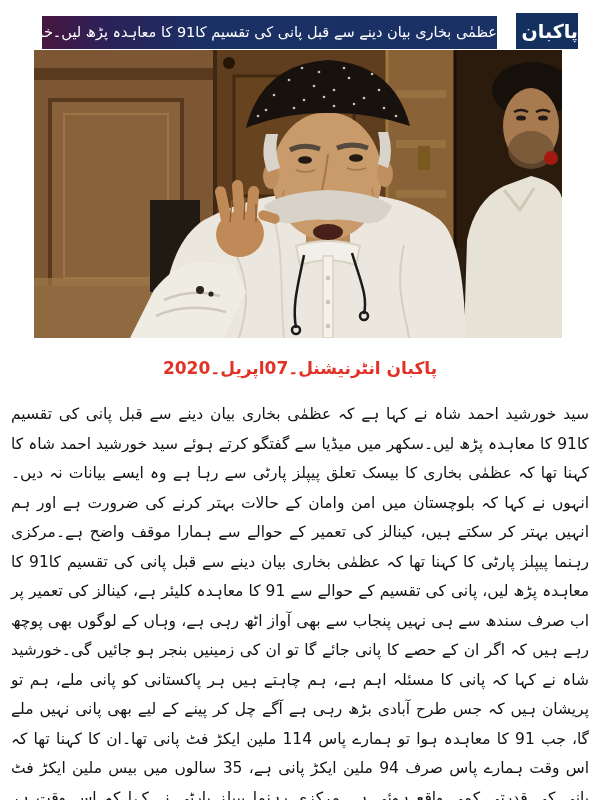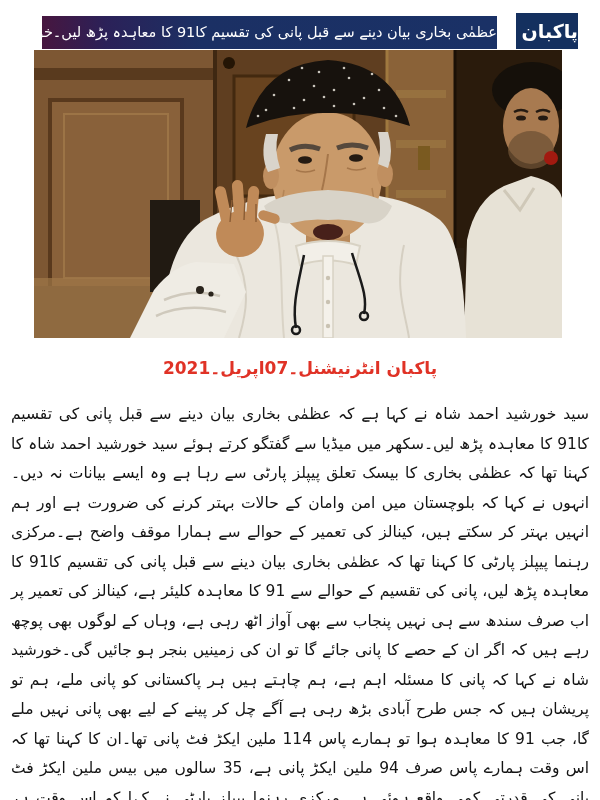--- a/index.html
+++ b/index.html
@@ -163,18 +163,18 @@
         <rect x="199" y="130" width="11" height="42" rx="5.5" fill="#c08a58" transform="rotate(-4 204 151)"></rect>
         <rect x="213" y="136" width="11" height="38" rx="5.5" fill="#c08a58" transform="rotate(5 218 155)"></rect>
         <rect x="224" y="162" width="22" height="10" rx="5" fill="#c08a58" transform="rotate(18 235 167)"></rect>
         <path d="M196,172 L198,150 M210,170 L211,148 M222,172 L222,154" stroke="#8a5c34" stroke-width="1.4" fill="none"></path>
       </g>
     </g>
   </svg>
 </div>
 
 <div class="dateline">
-  <span>پاکبان انٹرنیشنل۔07اپریل۔2021</span>
+  <span>پاکبان انٹرنیشنل۔07اپریل۔2020</span>
 </div>
 
 <div class="article-body">
   <span>سید خورشید احمد شاہ نے کہا ہے کہ عظمٰی بخاری بیان دینے سے قبل پانی کی تقسیم کا91 کا معاہدہ پڑھ لیں۔سکھر میں میڈیا سے گفتگو کرتے ہوئے سید خورشید احمد شاہ کا کہنا تھا کہ عظمٰی بخاری کا بیسک تعلق پیپلز پارٹی سے رہا ہے وہ ایسے بیانات نہ دیں۔انہوں نے کہا کہ بلوچستان میں امن وامان کے حالات بہتر کرنے کی ضرورت ہے اور ہم انہیں بہتر کر سکتے ہیں، کینالز کی تعمیر کے حوالے سے ہمارا موقف واضح ہے۔مرکزی رہنما پیپلز پارٹی کا کہنا تھا کہ عظمٰی بخاری بیان دینے سے قبل پانی کی تقسیم کا91 کا معاہدہ پڑھ لیں، پانی کی تقسیم کے حوالے سے 91 کا معاہدہ کلیئر ہے، کینالز کی تعمیر پر اب صرف سندھ سے ہی نہیں پنجاب سے بھی آواز اٹھ رہی ہے، وہاں کے لوگوں بھی پوچھ رہے ہیں کہ اگر ان کے حصے کا پانی جائے گا تو ان کی زمینیں بنجر ہو جائیں گی۔خورشید شاہ نے کہا کہ پانی کا مسئلہ اہم ہے، ہم چاہتے ہیں ہر پاکستانی کو پانی ملے، ہم تو پریشان ہیں کہ جس طرح آبادی بڑھ رہی ہے آگے چل کر پینے کے لیے بھی پانی نہیں ملے گا، جب 91 کا معاہدہ ہوا تو ہمارے پاس 114 ملین ایکڑ فٹ پانی تھا۔ان کا کہنا تھا کہ اس وقت ہمارے پاس صرف 94 ملین ایکڑ پانی ہے، 35 سالوں میں بیس ملین ایکڑ فٹ پانی کی قدرتی کمی واقع ہوئی ہے۔مرکزی رہنما پیپلز پارٹی نے کہا کہ اس وقت ہر پارٹی اپنا الو سیدھا کر رہی ہے،ہمیں سوچنا ہوگا کہ ہمیں پاکستان کی بات کرنی ہوگی یا مسائل پیدا کرنا ہوں گے، پی ٹی آئی والے بلاشبہ کوئی بھی قرارداد لائیں مگر خاموش تو ہو جائیں، پارلیمنٹ میں وہ کسی کی بات سنتے نہیں وہ کسی بات پر سنجیدہ نہیں ہیں۔خورشید شاہ کا مزید کہنا تھا کہ عمران خان کی رہائی کے حوالے سے کوئی پیش گوئی نہیں کرسکتا یہ عدالتی معاملہ ہے، ہمارے پاس ایشوز ہیں تو ہم صرف ان پر بات کرتے ہیں، ہم لوگوں کو پانی دینا چاہتے ہیں اور وفاق کو بچانا چاہتے ہیں۔</span>
 </div>
 
 </body></html>

